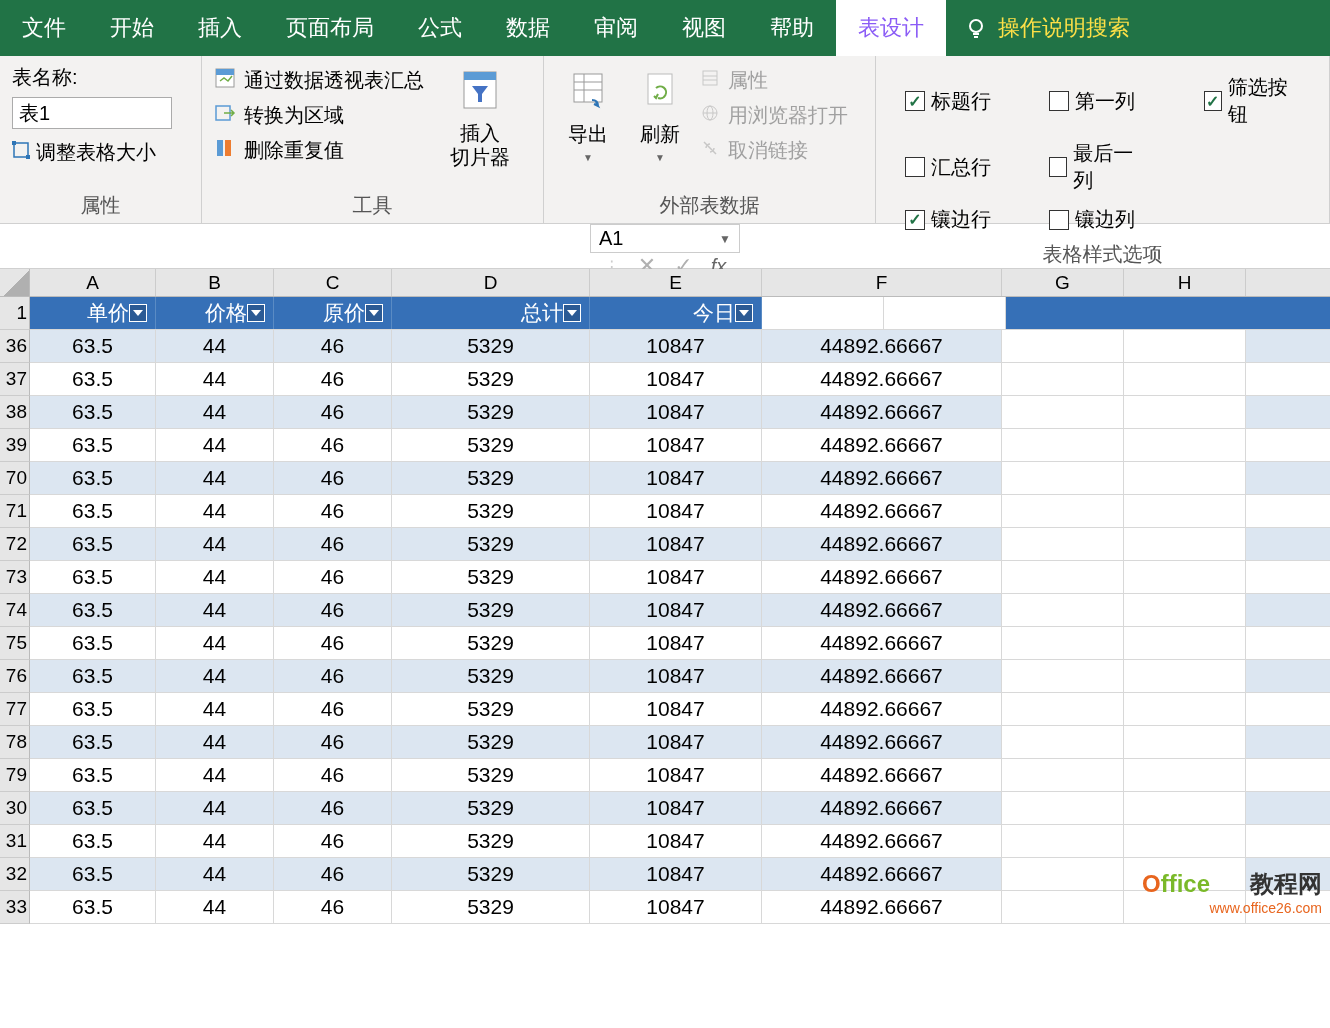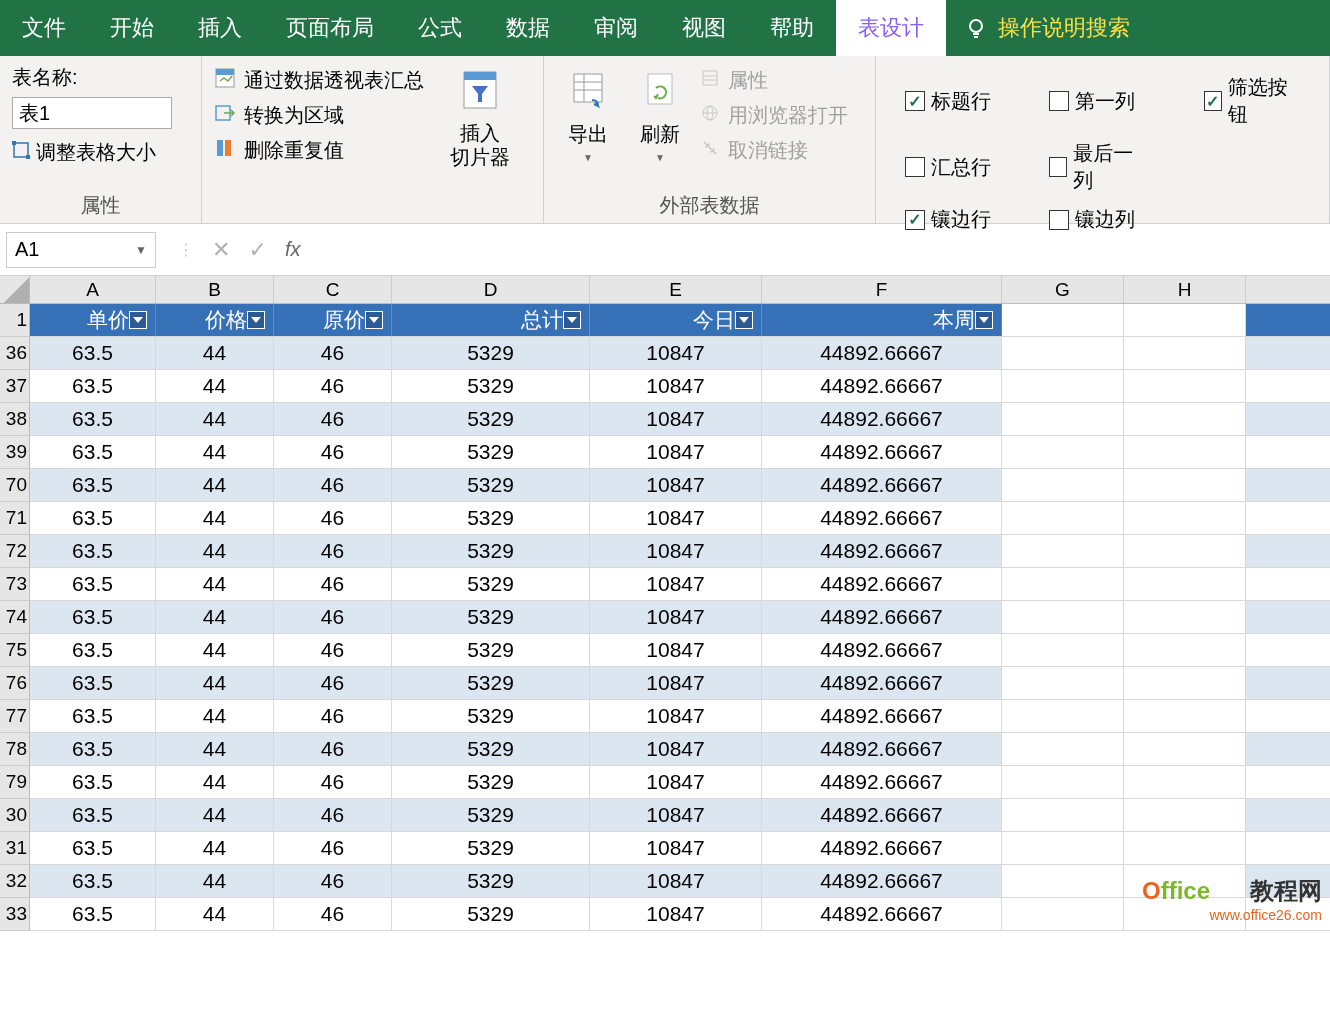--- a/index.html
+++ b/index.html
@@ -26,21 +26,21 @@
     
     .big-btn { display: flex; flex-direction: column; align-items: center; gap: 4px; padding: 4px 10px; cursor: pointer; font-size: 20px; }
     
     .checkbox-row { display: flex; align-items: center; gap: 6px; font-size: 20px; padding: 4px 17px; }
     .checkbox-box { width: 20px; height: 20px; border: 1px solid #333; background: #fff; display: flex; align-items: center; justify-content: center; }
     .checkbox-box.checked::after { content: "✓"; font-size: 16px; color: #217346; font-weight: bold; }
     
     .style-options { display: grid; grid-template-columns: auto auto auto; gap: 4px 24px; padding-top: 6px; }
     
     
-    .formula-bar { display: flex; align-items: center; height: 52px; border-bottom: 1px solid #d0d0d0; background: #fff; }
+    .formula-bar { display: flex; align-items: center; height: 45px; border-bottom: 1px solid #d0d0d0; background: #fff; flex-direction: column; }
     .name-box { width: 150px; height: 36px; border: 1px solid #ccc; margin: 0 6px; padding: 2px 8px; font-size: 20px; display: flex; align-items: center; justify-content: space-between; }
     .name-box-arrow { color: #666; font-size: 12px; }
     .fx-controls { display: flex; align-items: center; gap: 18px; padding: 0 16px; color: #b0b0b0; }
     .fx-btn { font-size: 22px; cursor: pointer; }
     .fx-label { font-style: italic; font-size: 20px; color: #666; }
     .formula-input { flex: 1; height: 36px; border: none; padding: 0 8px; font-size: 20px; }
     
     
     .grid-container { position: relative; }
     .col-headers { display: flex; background: #e6e6e6; border-bottom: 1px solid #bbb; height: 28px; }
@@ -142,20 +142,21 @@
       </div>
       <div class="big-btn">
         <span><svg width="44" height="44">
               <rect x="6" y="4" width="32" height="36" fill="#fff" stroke="#999"></rect>
               <rect x="6" y="4" width="32" height="8" fill="#5b9bd5"></rect>
               <path d="M14 18 h16 l-6 8 v8 h-4 v-8 z" fill="#4472c4"></path>
             </svg></span>
         <span style="text-align:center; line-height:1.2">插入<br>切片器</span>
       </div>
     </div>
+    <div class="group-label">工具</div>
   </div>
 
   <div class="ribbon-group" style="width:332px">
     <div style="display:flex; gap:8px;">
       <div class="big-btn">
         <span><svg width="44" height="44">
               <rect x="8" y="6" width="28" height="28" fill="#fff" stroke="#999"></rect>
               <line x1="8" y1="14" x2="36" y2="14" stroke="#999"></line>
               <line x1="8" y1="22" x2="36" y2="22" stroke="#999"></line>
               <line x1="18" y1="6" x2="18" y2="34" stroke="#999"></line>
@@ -300,24 +301,20 @@
             <span class="filter-btn"></span>
           </div>
           <div class="cell col-D">
             <span>总计</span>
             <span class="filter-btn"></span>
           </div>
           <div class="cell col-E">
             <span>今日</span>
             <span class="filter-btn"></span>
           </div>
-          <div class="cell col-F">
-            <span>本周</span>
-            <span class="filter-btn"></span>
-          </div>
           <div class="cell col-G" style="background: rgb(255, 255, 255); border-right: 1px solid rgb(216, 216, 216);"></div>
           <div class="cell col-H" style="background: rgb(255, 255, 255); border-right: 1px solid rgb(216, 216, 216);"></div>
         </div>
         <div class="data-row banded">
           <div class="cell col-A">63.5</div>
           <div class="cell col-B">44</div>
           <div class="cell col-C">46</div>
           <div class="cell col-D">5329</div>
           <div class="cell col-E">10847</div>
           <div class="cell col-F">44892.66667</div>

